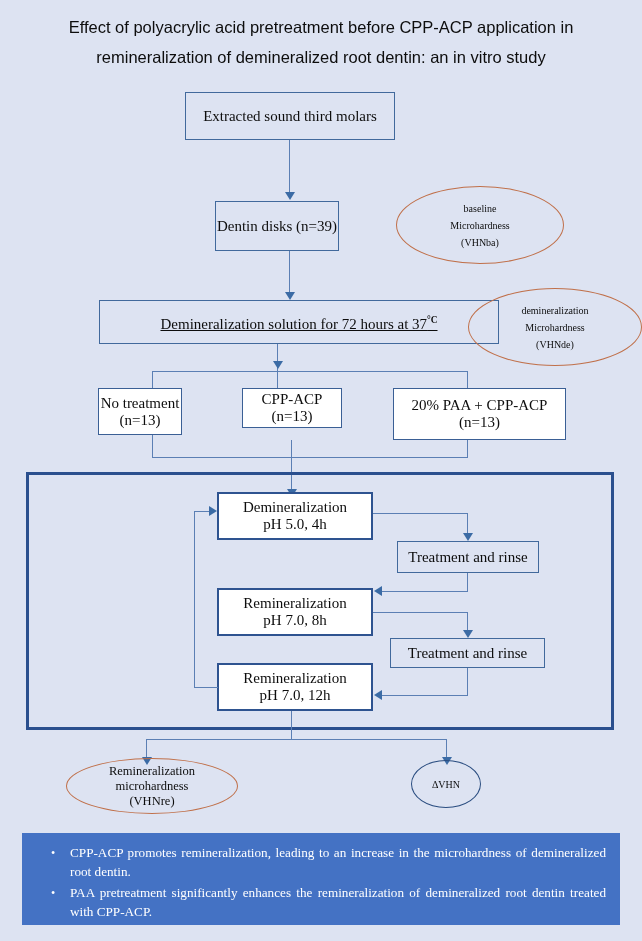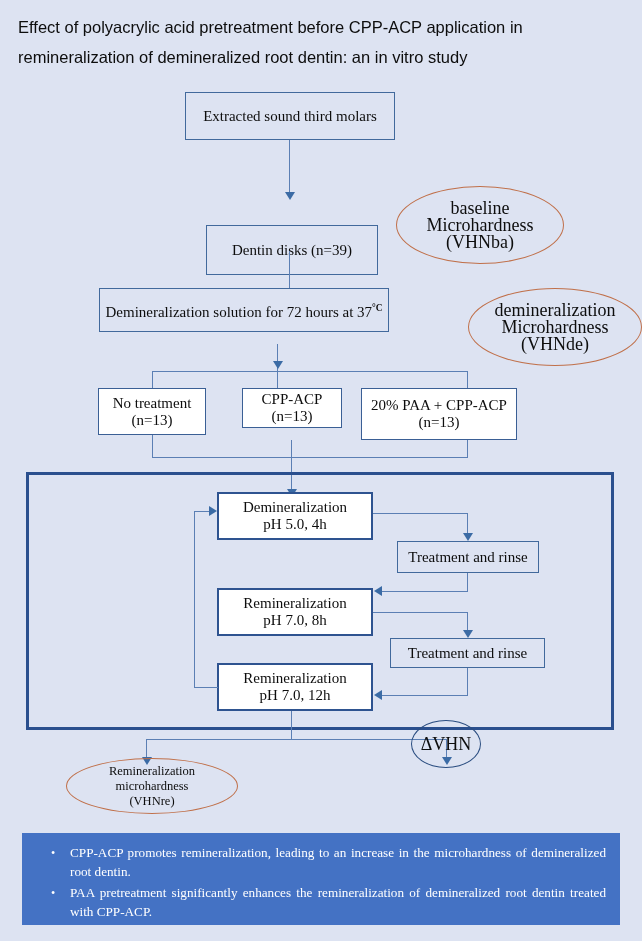--- a/index.html
+++ b/index.html
@@ -9,21 +9,21 @@
     background: #dde3f2;
     font-family: "Liberation Serif", serif;
     position: relative;
     overflow: hidden;
   }
   #canvas { position: absolute; inset: 0; }
 
   .title {
     position: absolute;
     top: 12px; left: 18px; width: 606px;
-    text-align: left;
+    text-align: center;
     font-family: "Liberation Sans", sans-serif;
     font-size: 16.5px;
     line-height: 30px;
     color: #0d0d0d;
   }
 
   
   .box {
     position: absolute;
     border: 1.4px solid #41699c;
@@ -41,21 +41,21 @@
   .box.rinse { background: #dde3f2; border: 1.4px solid #41699c; }
 
   
   .ellipse {
     position: absolute;
     border-radius: 50%;
     display: flex;
     align-items: center;
     justify-content: center;
     text-align: center;
-    font-size: 18px;
+    font-size: 10px;
     line-height: 17px;
     color: #0d0d0d;
     background: transparent;
   }
   .ellipse.orange { border: 1.6px solid #c0704a; }
   .ellipse.blue   { border: 1.6px solid #2a4d80; }
 
   
   .cycle-frame {
     position: absolute;
@@ -121,58 +121,58 @@
 
   <div class="title">Effect of polyacrylic acid pretreatment before CPP-ACP application in remineralization of demineralized root dentin: an in vitro study</div>
 
   <div class="box" style="left:185px; top:92px; width:210px; height:48px;">
     <span>Extracted sound third molars</span>
   </div>
 
   <div class="ln lnv" style="left:289px; top:140px; height:55px;"></div>
   <div class="arrow down" style="left:285px; top:192px;"></div>
 
-  <div class="box" style="left:206px; top:201px; width:172px; height:50px;margin-top:24px;">
+  <div class="box" style="left:215px; top:201px; width:124px; height:50px;">
     <span>Dentin disks (n=39)</span>
   </div>
 
   <div class="ellipse orange" style="left:396px; top:186px; width:168px; height:78px; white-space:pre-line;">baseline
 Microhardness
 (VHNba)</div>
 
   <div class="ln lnv" style="left:289px; top:251px; height:46px;"></div>
   <div class="arrow down" style="left:285px; top:292px;"></div>
 
-  <div class="box" style="left:99px; top:288px; width:290px; height:44px;">
+  <div class="box" style="left:99px; top:300px; width:400px; height:44px;text-decoration:underline;">
     <span>
       <span>Demineralization solution for 72 hours at 37</span><sup>°C</sup>
     </span>
   </div>
 
   <div class="ellipse orange" style="left:468px; top:288px; width:174px; height:78px; white-space:pre-line;">demineralization
 Microhardness
 (VHNde)</div>
 
   <div class="ln lnv" style="left:277px; top:344px; height:50px;"></div>
   <div class="arrow down" style="left:273px; top:361px;"></div>
   <div class="ln lnh" style="left:152px; top:371px; width:316px;"></div>
   <div class="ln lnv" style="left:152px; top:371px; height:18px;"></div>
   <div class="ln lnv" style="left:467px; top:371px; height:18px;"></div>
 
-  <div class="box white" style="left:98px; top:388px; width:108px; height:47px; flex-direction:column;">
+  <div class="box white" style="left:98px; top:388px; width:84px; height:47px; flex-direction:column;">
     <span>No treatment</span>
     <span>(n=13)</span>
   </div>
 
   <div class="box white" style="left:242px; top:388px; width:100px; height:40px; flex-direction:column;">
     <span>CPP-ACP</span>
     <span>(n=13)</span>
   </div>
 
-  <div class="box white" style="left:361px; top:388px; width:156px; height:52px; flex-direction:column;font-family:Liberation Serif, serif;">
+  <div class="box white" style="left:393px; top:388px; width:173px; height:52px; flex-direction:column;font-family:Liberation Serif, serif;">
     <span>20% PAA + CPP-ACP</span>
     <span>(n=13)</span>
   </div>
 
   <div class="ln lnv" style="left:152px; top:435px; height:22px;"></div>
   <div class="ln lnv" style="left:291px; top:440px; height:17px;"></div>
   <div class="ln lnv" style="left:467px; top:440px; height:17px;"></div>
   <div class="ln lnh" style="left:152px; top:457px; width:316px;"></div>
   <div class="ln lnv" style="left:291px; top:457px; height:36px;"></div>
   <div class="arrow down" style="left:287px; top:489px;"></div>
@@ -228,21 +228,21 @@
   <div class="ln lnh" style="left:146px; top:739px; width:301px;"></div>
   <div class="ln lnv" style="left:146px; top:739px; height:22px;"></div>
   <div class="arrow down" style="left:142px; top:757px;"></div>
   <div class="ln lnv" style="left:446px; top:739px; height:22px;"></div>
   <div class="arrow down" style="left:442px; top:757px;"></div>
 
   <div class="ellipse orange" style="left:66px; top:758px; width:172px; height:56px; white-space:pre-line; font-size:12.5px; line-height:15px;">Remineralization
 microhardness
 (VHNre)</div>
 
-  <div class="ellipse blue" style="left:411px; top:720px; width:70px; height:48px;">ΔVHN</div>
+  <div class="ellipse blue" style="left:411px; top:760px; width:70px; height:48px;">ΔVHN</div>
 
   <div class="conclusions">
     <div class="conc-item">
       <span class="conc-bullet">•</span>
       <span class="conc-text">CPP-ACP promotes remineralization, leading to an increase in the microhardness of demineralized root dentin.</span>
     </div>
     <div class="conc-item">
       <span class="conc-bullet">•</span>
       <span class="conc-text">PAA pretreatment significantly enhances the remineralization of demineralized root dentin treated with CPP-ACP.</span>
     </div>

